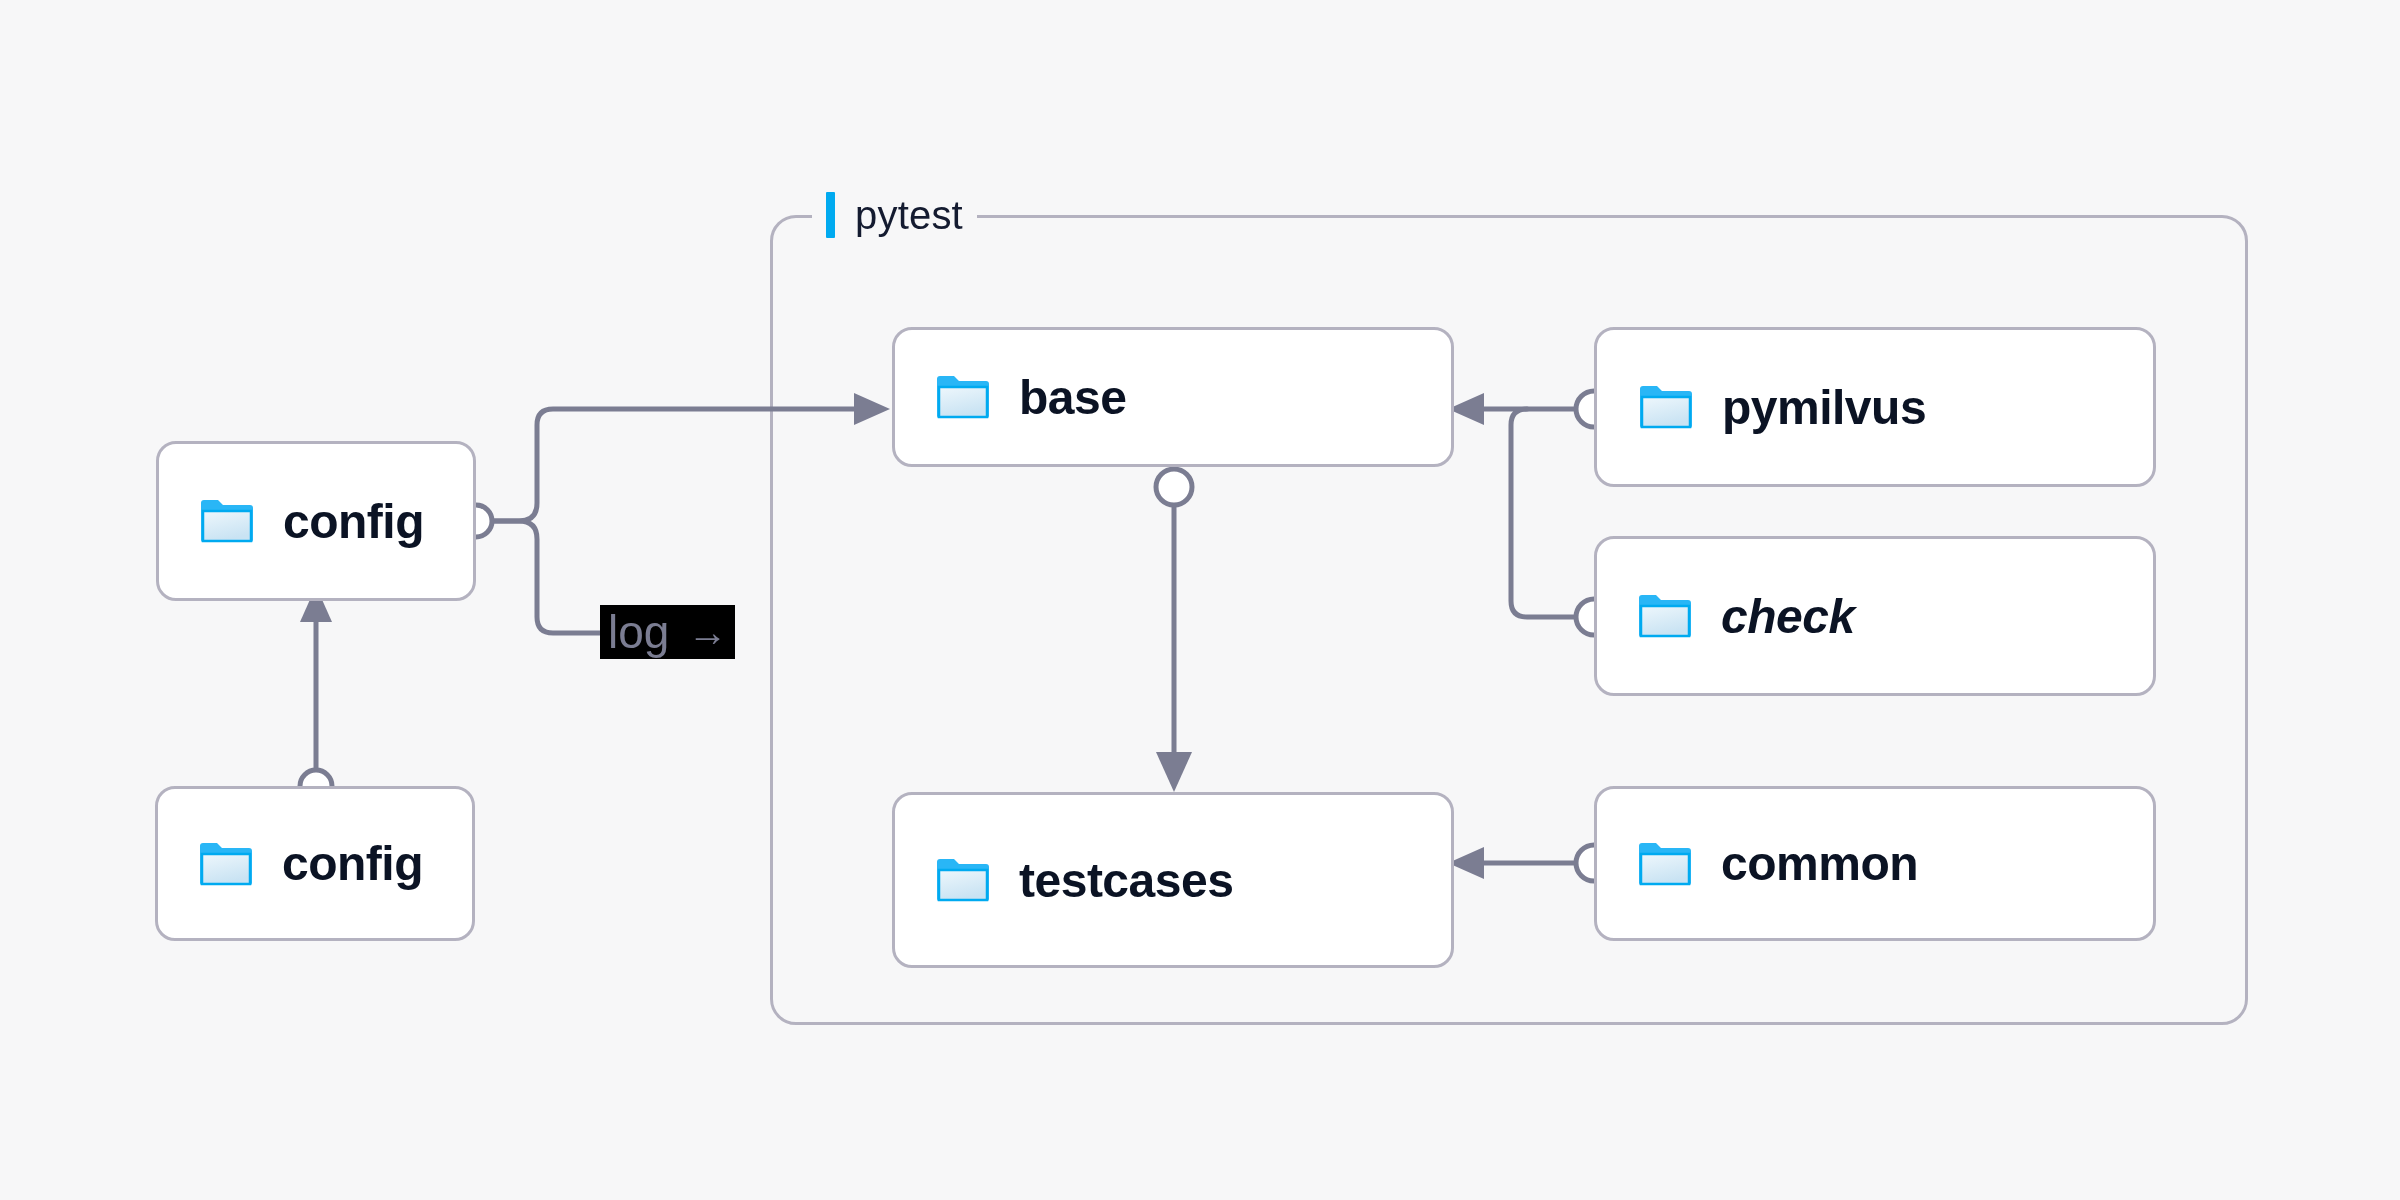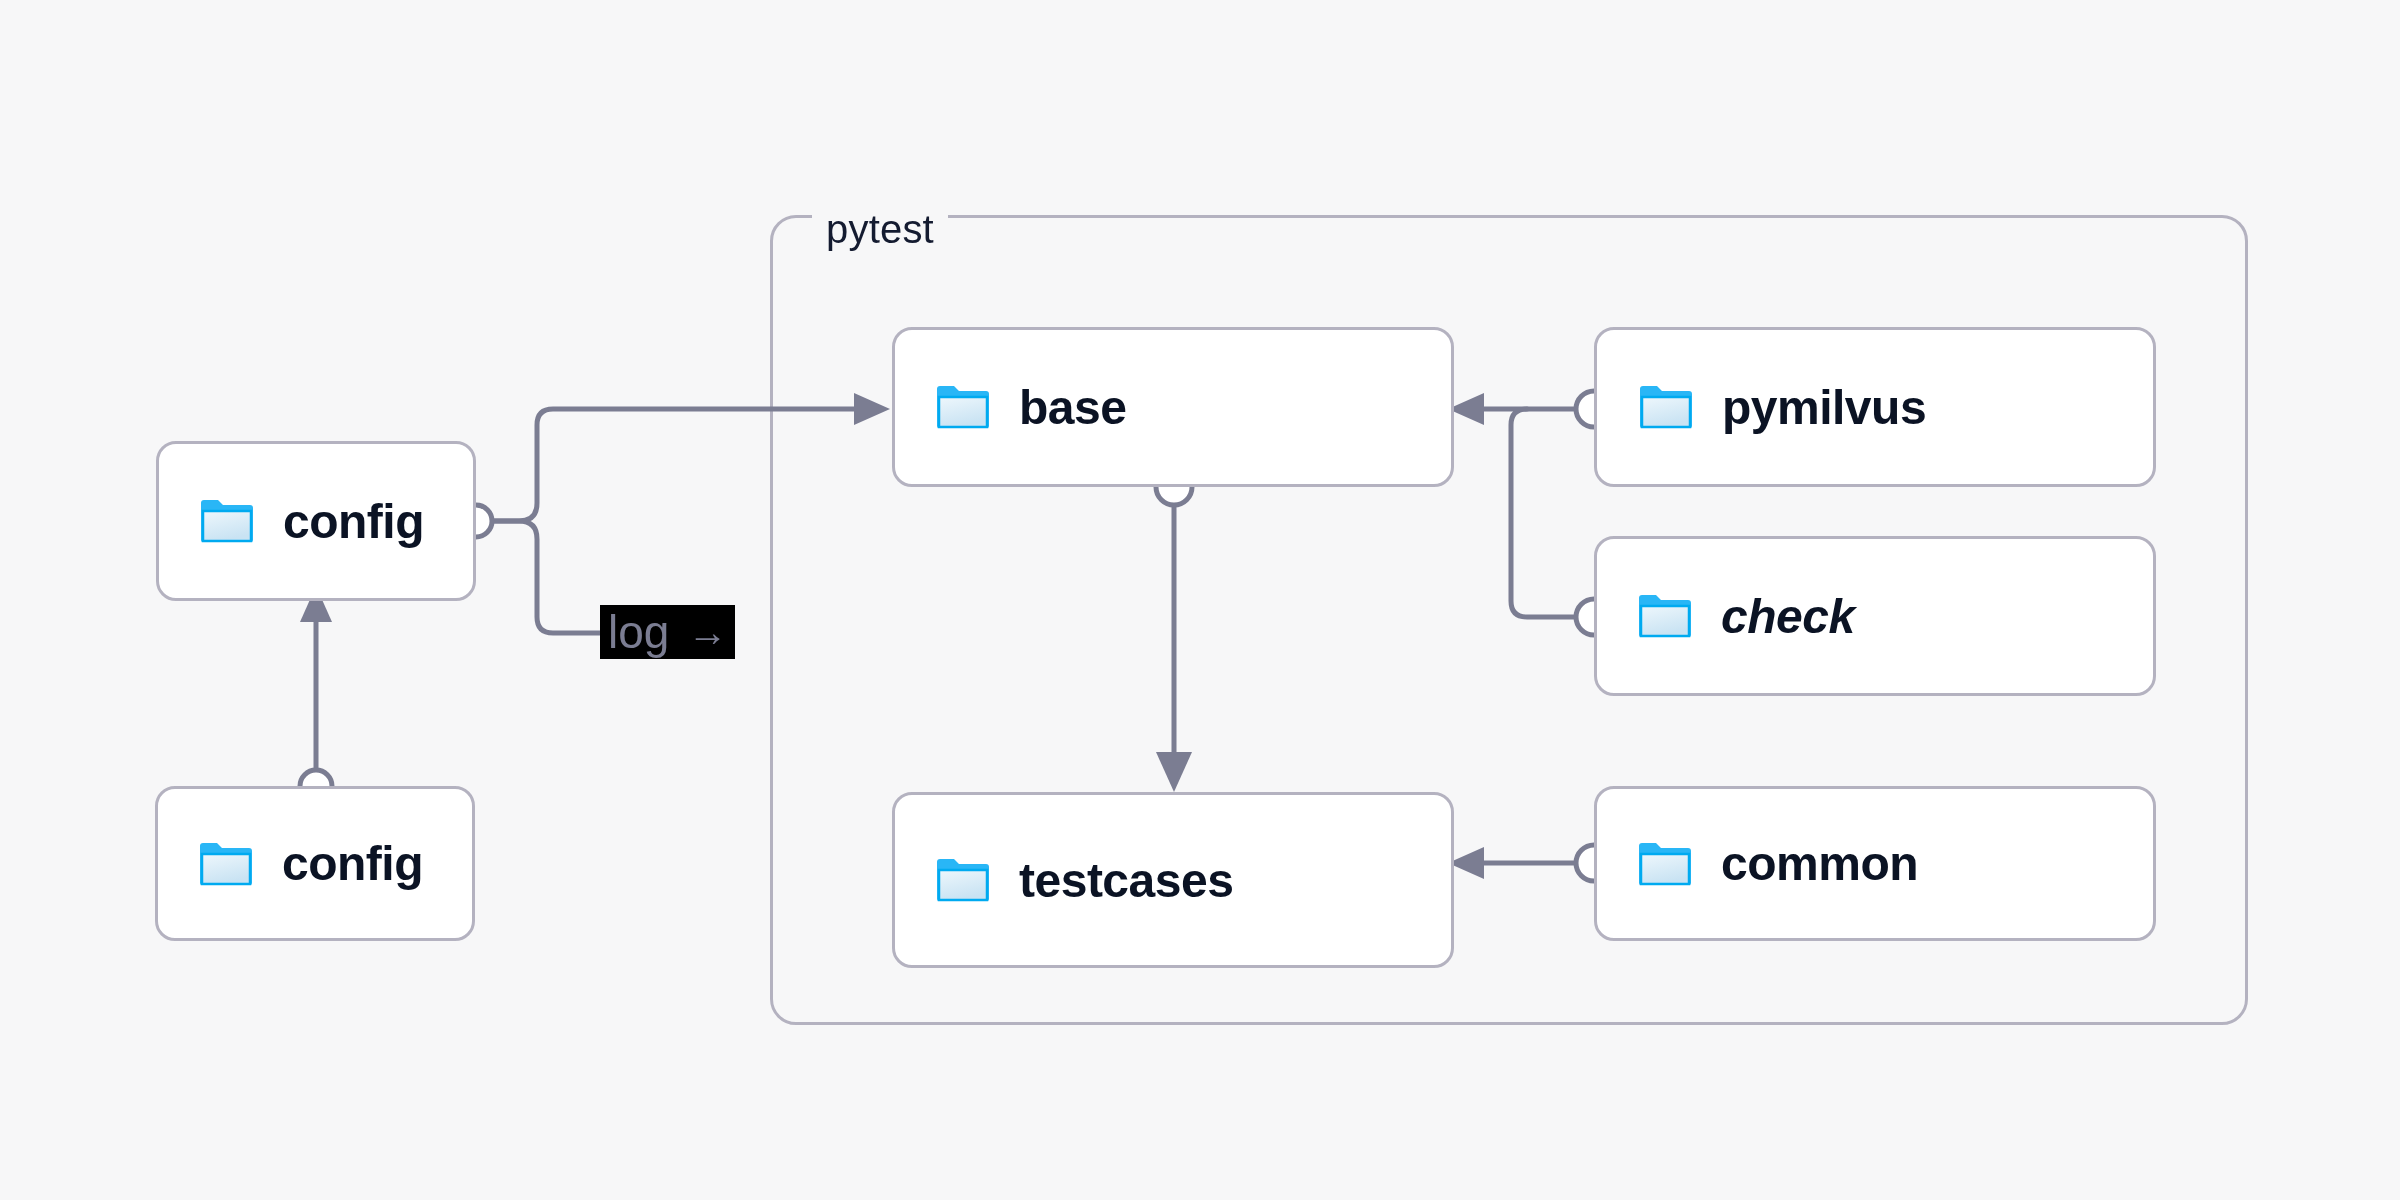--- a/index.html
+++ b/index.html
@@ -29,21 +29,20 @@
     background: transparent;
   }
   .group-label {
     position: absolute;
     display: flex;
     align-items: center;
     gap: 20px;
     background: #f7f7f8;
     padding: 0 14px;
     height: 56px;
-    flex-direction: column;
   }
   .group-label-bar {
     width: 9px;
     height: 46px;
     background: #00aaf0;
     border-radius: 1px;
   }
   .group-label-text {
     font-size: 40px;
     color: #141b30;
@@ -197,21 +196,21 @@
   <div class="node" style="left:155px; top:786px; width:320px; height:155px;">
     <span class="folder-icon">
       <svg viewBox="0 0 56 48" width="56" height="48" aria-hidden="true">
         <path d="M2,10 L2,6 Q2,3 5,3 L19,3 L24,8 L51,8 Q54,8 54,11 L54,43 Q54,45 52,45 L4,45 Q2,45 2,43 Z" fill="#29b6f6"></path>
         <rect x="4" y="14" width="48" height="30" fill="url(#folderBody)" stroke="#00aaf0" stroke-width="2.5"></rect>
       </svg>
     </span>
     <span class="node-label">config</span>
   </div>
 
-  <div class="node" style="left:892px; top:327px; width:562px; height:160px;">
+  <div class="node" style="left:892px; top:327px; width:562px; height:140px;">
     <span class="folder-icon">
       <svg viewBox="0 0 56 48" width="56" height="48" aria-hidden="true">
         <path d="M2,10 L2,6 Q2,3 5,3 L19,3 L24,8 L51,8 Q54,8 54,11 L54,43 Q54,45 52,45 L4,45 Q2,45 2,43 Z" fill="#29b6f6"></path>
         <rect x="4" y="14" width="48" height="30" fill="url(#folderBody)" stroke="#00aaf0" stroke-width="2.5"></rect>
       </svg>
     </span>
     <span class="node-label">base</span>
   </div>
 
   <div class="node" style="left:892px; top:792px; width:562px; height:176px;">

